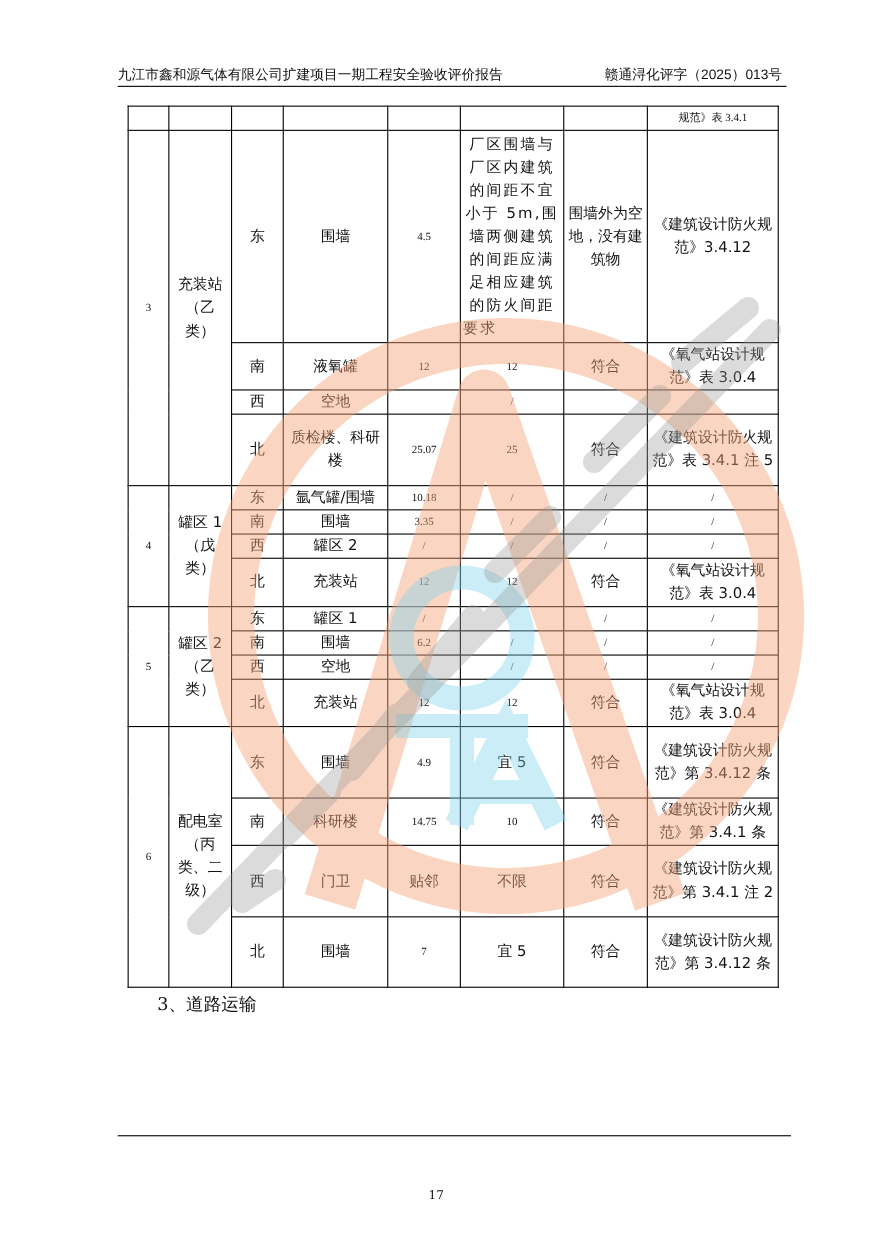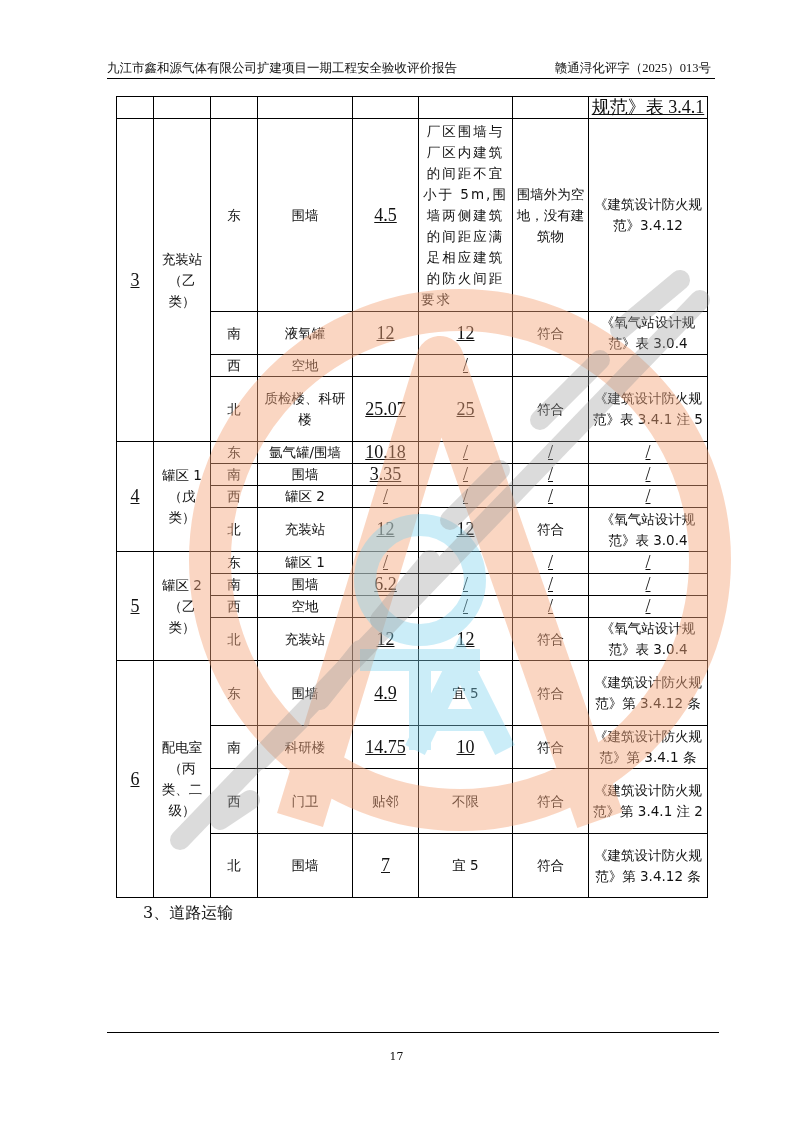--- a/index.html
+++ b/index.html
@@ -1,33 +1,33 @@
 <!DOCTYPE html>
 <html><head>
 <meta charset="utf-8">
 <style>
   html, body { margin:0; padding:0; background:#ffffff; }
   body { width:793px; height:1122px; position:relative; overflow:hidden;
          font-family:"DejaVu Serif","Liberation Serif",serif; color:#111; }
   .page { position:absolute; left:0; top:0; width:793px; height:1122px; }
   .hdr { position:absolute; left:107px; top:60px; width:608px; height:18px;
-         border-bottom:1px solid #000; font-size:12.5px; font-family:Liberation Serif, serif; }
+         border-bottom:1px solid #000; font-size:12.5px; font-family:Liberation Sans, sans-serif; }
   .hdr .l { position:absolute; left:0; bottom:1px; }
   .hdr .r { position:absolute; right:4px; bottom:1px; }
   table.t { position:absolute; left:116px; top:96px; border-collapse:collapse;
             font-size:13.5px; font-family:"DejaVu Sans","Liberation Sans",sans-serif; table-layout:fixed; }
   table.t td { border:1.2px solid #000; text-align:center; vertical-align:middle; padding:0 2px;
                line-height:21px; word-break:break-all; }
-  td.num { font-family:"Liberation Serif","DejaVu Serif",serif; font-size:18px;text-decoration:underline; }
+  td.num { font-family:"Liberation Serif","DejaVu Serif",serif; font-size:10px; }
   td.req { text-align:justify; text-align-last:left; padding:0 3px; letter-spacing:2px;margin-left:15px; }
   .sec { position:absolute; left:143px; top:903px; font-size:16px; }
   .para { position:absolute; left:107px; top:932px; width:612px; font-size:16.5px; line-height:29.5px;
           text-indent:34px; text-align:justify; }
   .foot-line { position:absolute; left:107px; top:1032px; width:612px; border-top:1px solid #000; }
-  .pno { position:absolute; left:0; width:793px; top:1050px; text-align:center; font-size:11px; }
+  .pno { position:absolute; left:0; width:793px; top:1080px; text-align:center; font-size:11px; }
   .wm { position:absolute; left:0; top:0; width:793px; height:1122px; pointer-events:none; }
 </style>
 </head>
 <body>
 
 <div class="page">
 
   <div class="hdr">
     <span class="l">九江市鑫和源气体有限公司扩建项目一期工程安全验收评价报告</span>
     <span class="r">赣通浔化评字（2025）013号</span>

